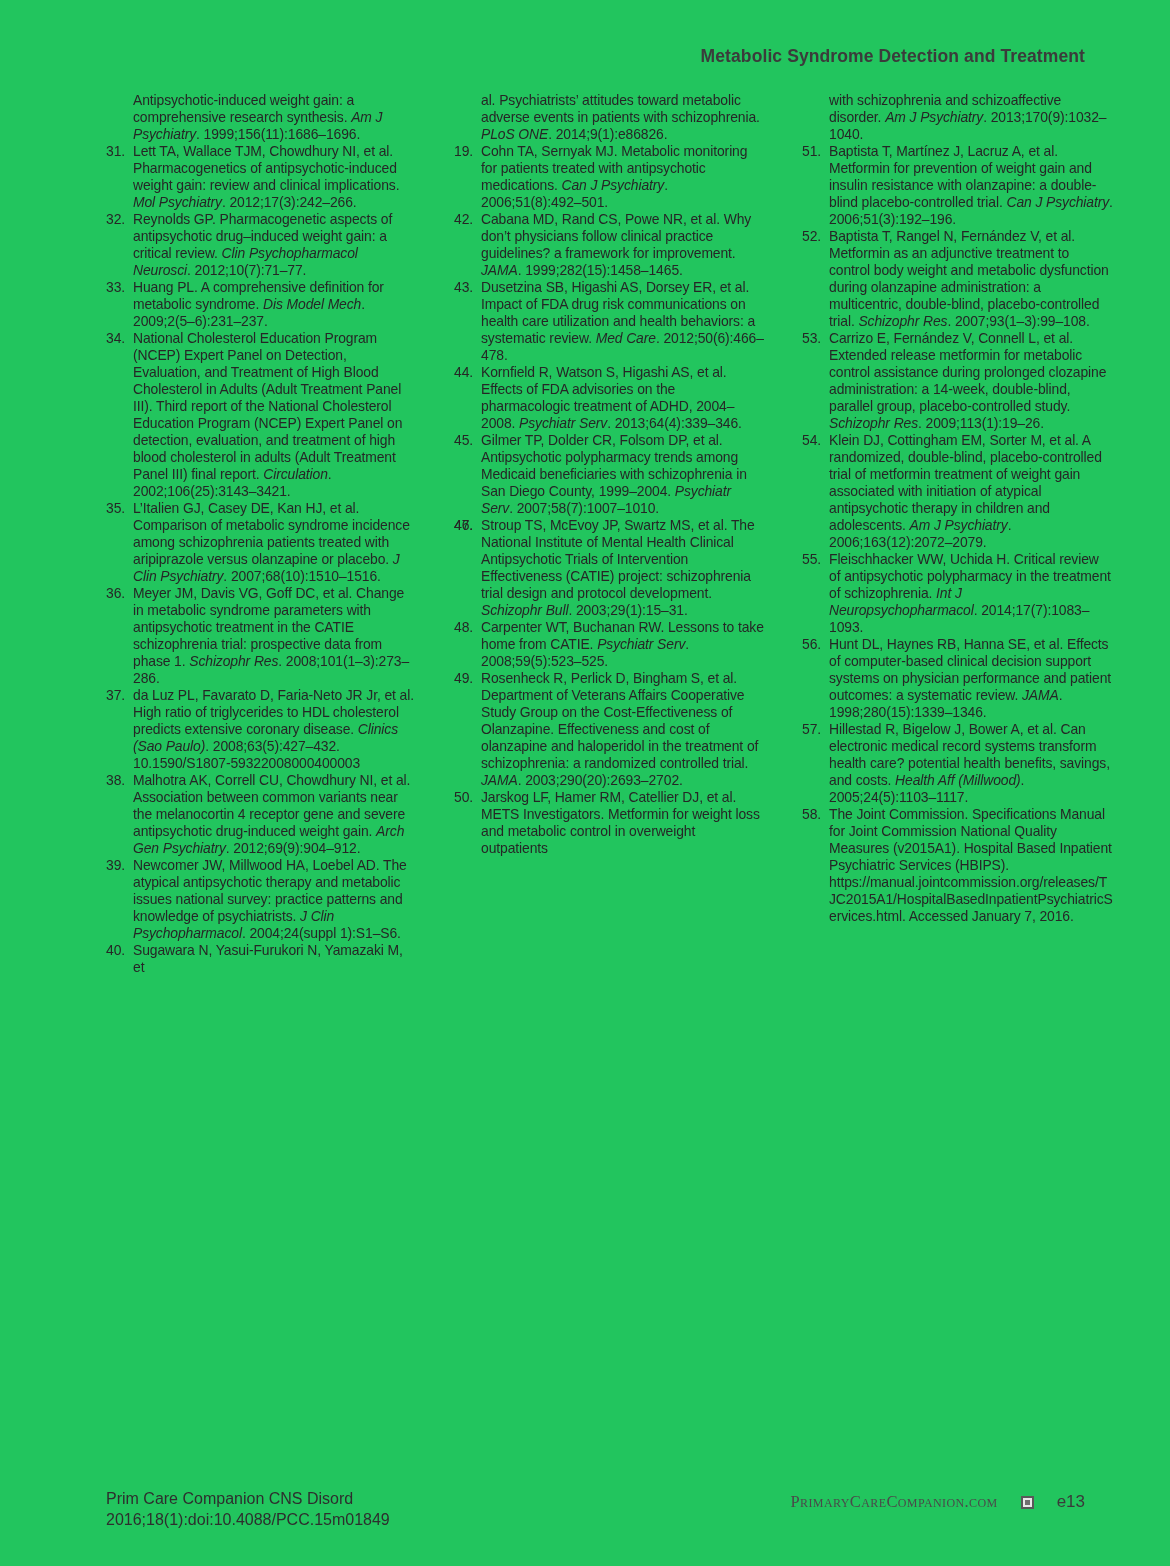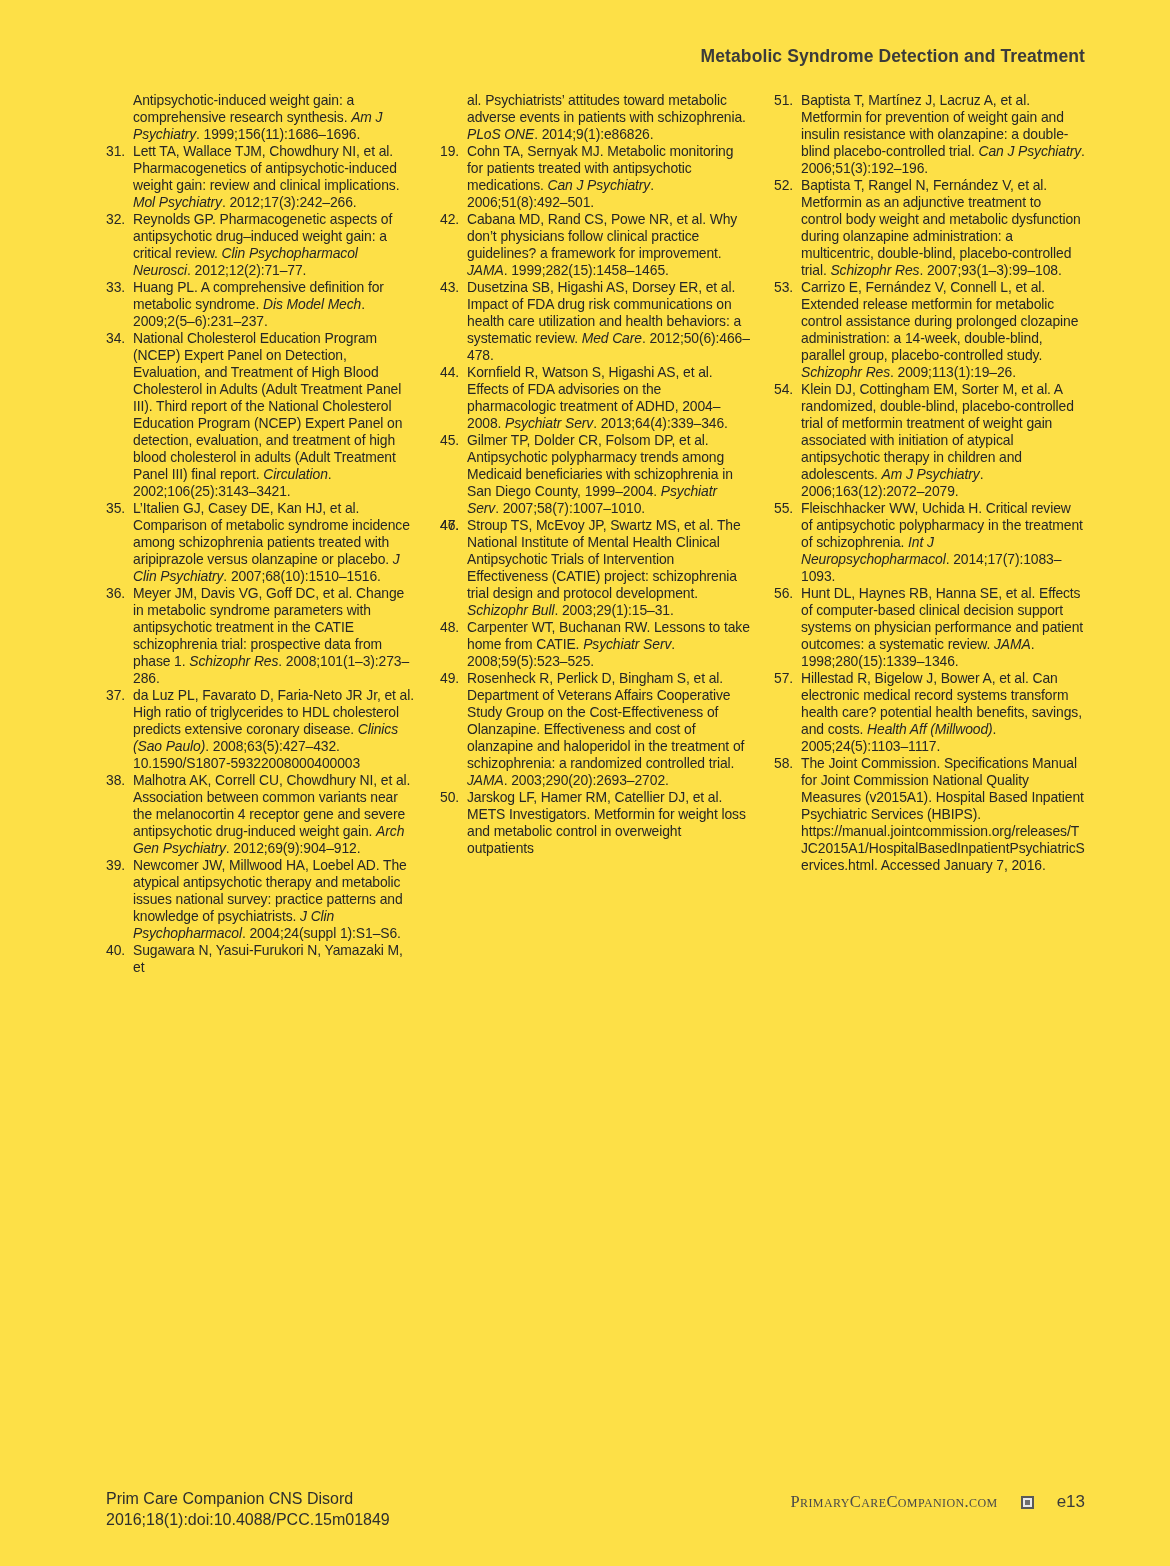--- a/index.html
+++ b/index.html
@@ -3,32 +3,32 @@
 <meta charset="utf-8">
 <style>
   * { margin: 0; padding: 0; box-sizing: border-box; }
   html, body { background: #ffffff; }
   body {
     width: 1170px; height: 1566px;
     position: relative;
     font-family: "Liberation Sans", sans-serif;
     color: #262626;
   }
-  .page { position: absolute; inset: 0; background: #fde047; overflow: hidden; }
+  .page { position: absolute; inset: 0; background: #22c55e; overflow: hidden; }
 
   .running-head {
     position: absolute; top: 46px; left: 106px; right: 85px;
     text-align: right;
     font-size: 17.5px; font-weight: 600; color: #3b3b3b;
     letter-spacing: 0.1px;
   }
 
   .refs-wrap {
     position: absolute; top: 92px; left: 106px;
-    display: flex; gap: 23px;
+    display: flex; gap: 37px;
   }
   .col {
     width: 311px;
     font-size: 13.9px; line-height: 17px;
     letter-spacing: -0.1px;
     text-align: left;
   }
   .ref { position: relative; padding-left: 27px; overflow-wrap: break-word; }
   .ref-num { position: absolute; left: 0; top: 0; }
   .ref i { font-style: italic; }
@@ -59,21 +59,21 @@
 <body>
 
 <div class="page">
 
   <div class="running-head">Metabolic Syndrome Detection and Treatment</div>
 
   <div class="refs-wrap">
     <div class="col">
         <div class="ref"><span class="ref-num"></span><span class="ref-text"><span>Antipsychotic-induced weight gain: a comprehensive research synthesis. </span><i>Am J Psychiatry</i><span>. 1999;156(11):1686–1696.</span></span></div>
         <div class="ref"><span class="ref-num">31.</span><span class="ref-text"><span>Lett TA, Wallace TJM, Chowdhury NI, et al. Pharmacogenetics of antipsychotic-induced weight gain: review and clinical implications. </span><i>Mol Psychiatry</i><span>. 2012;17(3):242–266.</span></span></div>
-        <div class="ref"><span class="ref-num">32.</span><span class="ref-text"><span>Reynolds GP. Pharmacogenetic aspects of antipsychotic drug–induced weight gain: a critical review. </span><i>Clin Psychopharmacol Neurosci</i><span>. 2012;12(2):71–77.</span></span></div>
+        <div class="ref"><span class="ref-num">32.</span><span class="ref-text"><span>Reynolds GP. Pharmacogenetic aspects of antipsychotic drug–induced weight gain: a critical review. </span><i>Clin Psychopharmacol Neurosci</i><span>. 2012;10(7):71–77.</span></span></div>
         <div class="ref"><span class="ref-num">33.</span><span class="ref-text"><span>Huang PL. A comprehensive definition for metabolic syndrome. </span><i>Dis Model Mech</i><span>. 2009;2(5–6):231–237.</span></span></div>
         <div class="ref"><span class="ref-num">34.</span><span class="ref-text"><span>National Cholesterol Education Program (NCEP) Expert Panel on Detection, Evaluation, and Treatment of High Blood Cholesterol in Adults (Adult Treatment Panel III). Third report of the National Cholesterol Education Program (NCEP) Expert Panel on detection, evaluation, and treatment of high blood cholesterol in adults (Adult Treatment Panel III) final report. </span><i>Circulation</i><span>. 2002;106(25):3143–3421.</span></span></div>
         <div class="ref"><span class="ref-num">35.</span><span class="ref-text"><span>L’Italien GJ, Casey DE, Kan HJ, et al. Comparison of metabolic syndrome incidence among schizophrenia patients treated with aripiprazole versus olanzapine or placebo. </span><i>J Clin Psychiatry</i><span>. 2007;68(10):1510–1516.</span></span></div>
         <div class="ref"><span class="ref-num">36.</span><span class="ref-text"><span>Meyer JM, Davis VG, Goff DC, et al. Change in metabolic syndrome parameters with antipsychotic treatment in the CATIE schizophrenia trial: prospective data from phase 1. </span><i>Schizophr Res</i><span>. 2008;101(1–3):273–286.</span></span></div>
         <div class="ref"><span class="ref-num">37.</span><span class="ref-text"><span>da Luz PL, Favarato D, Faria-Neto JR Jr, et al. High ratio of triglycerides to HDL cholesterol predicts extensive coronary disease. </span><i>Clinics (Sao Paulo)</i><span>. 2008;63(5):427–432. 10.1590/S1807-59322008000400003</span></span></div>
         <div class="ref"><span class="ref-num">38.</span><span class="ref-text"><span>Malhotra AK, Correll CU, Chowdhury NI, et al. Association between common variants near the melanocortin 4 receptor gene and severe antipsychotic drug-induced weight gain. </span><i>Arch Gen Psychiatry</i><span>. 2012;69(9):904–912.</span></span></div>
         <div class="ref"><span class="ref-num">39.</span><span class="ref-text"><span>Newcomer JW, Millwood HA, Loebel AD. The atypical antipsychotic therapy and metabolic issues national survey: practice patterns and knowledge of psychiatrists. </span><i>J Clin Psychopharmacol</i><span>. 2004;24(suppl 1):S1–S6.</span></span></div>
         <div class="ref"><span class="ref-num">40.</span><span class="ref-text"><span>Sugawara N, Yasui-Furukori N, Yamazaki M, et</span></span></div>
       </div>
     <div class="col">
@@ -83,20 +83,21 @@
         <div class="ref"><span class="ref-num">43.</span><span class="ref-text"><span>Dusetzina SB, Higashi AS, Dorsey ER, et al. Impact of FDA drug risk communications on health care utilization and health behaviors: a systematic review. </span><i>Med Care</i><span>. 2012;50(6):466–478.</span></span></div>
         <div class="ref"><span class="ref-num">44.</span><span class="ref-text"><span>Kornfield R, Watson S, Higashi AS, et al. Effects of FDA advisories on the pharmacologic treatment of ADHD, 2004–2008. </span><i>Psychiatr Serv</i><span>. 2013;64(4):339–346.</span></span></div>
         <div class="ref"><span class="ref-num">45.</span><span class="ref-text"><span>Gilmer TP, Dolder CR, Folsom DP, et al. Antipsychotic polypharmacy trends among Medicaid beneficiaries with schizophrenia in San Diego County, 1999–2004. </span><i>Psychiatr Serv</i><span>. 2007;58(7):1007–1010.</span></span></div>
         <div class="ref"><span class="ref-num">46.</span></div>
         <div class="ref"><span class="ref-num">47.</span><span class="ref-text"><span>Stroup TS, McEvoy JP, Swartz MS, et al. The National Institute of Mental Health Clinical Antipsychotic Trials of Intervention Effectiveness (CATIE) project: schizophrenia trial design and protocol development. </span><i>Schizophr Bull</i><span>. 2003;29(1):15–31.</span></span></div>
         <div class="ref"><span class="ref-num">48.</span><span class="ref-text"><span>Carpenter WT, Buchanan RW. Lessons to take home from CATIE. </span><i>Psychiatr Serv</i><span>. 2008;59(5):523–525.</span></span></div>
         <div class="ref"><span class="ref-num">49.</span><span class="ref-text"><span>Rosenheck R, Perlick D, Bingham S, et al. Department of Veterans Affairs Cooperative Study Group on the Cost-Effectiveness of Olanzapine. Effectiveness and cost of olanzapine and haloperidol in the treatment of schizophrenia: a randomized controlled trial. </span><i>JAMA</i><span>. 2003;290(20):2693–2702.</span></span></div>
         <div class="ref"><span class="ref-num">50.</span><span class="ref-text"><span>Jarskog LF, Hamer RM, Catellier DJ, et al. METS Investigators. Metformin for weight loss and metabolic control in overweight outpatients</span></span></div>
       </div>
     <div class="col">
+        <div class="ref"><span class="ref-num"></span><span class="ref-text"><span>with schizophrenia and schizoaffective disorder. </span><i>Am J Psychiatry</i><span>. 2013;170(9):1032–1040.</span></span></div>
         <div class="ref"><span class="ref-num">51.</span><span class="ref-text"><span>Baptista T, Martínez J, Lacruz A, et al. Metformin for prevention of weight gain and insulin resistance with olanzapine: a double-blind placebo-controlled trial. </span><i>Can J Psychiatry</i><span>. 2006;51(3):192–196.</span></span></div>
         <div class="ref"><span class="ref-num">52.</span><span class="ref-text"><span>Baptista T, Rangel N, Fernández V, et al. Metformin as an adjunctive treatment to control body weight and metabolic dysfunction during olanzapine administration: a multicentric, double-blind, placebo-controlled trial. </span><i>Schizophr Res</i><span>. 2007;93(1–3):99–108.</span></span></div>
         <div class="ref"><span class="ref-num">53.</span><span class="ref-text"><span>Carrizo E, Fernández V, Connell L, et al. Extended release metformin for metabolic control assistance during prolonged clozapine administration: a 14-week, double-blind, parallel group, placebo-controlled study. </span><i>Schizophr Res</i><span>. 2009;113(1):19–26.</span></span></div>
         <div class="ref"><span class="ref-num">54.</span><span class="ref-text"><span>Klein DJ, Cottingham EM, Sorter M, et al. A randomized, double-blind, placebo-controlled trial of metformin treatment of weight gain associated with initiation of atypical antipsychotic therapy in children and adolescents. </span><i>Am J Psychiatry</i><span>. 2006;163(12):2072–2079.</span></span></div>
         <div class="ref"><span class="ref-num">55.</span><span class="ref-text"><span>Fleischhacker WW, Uchida H. Critical review of antipsychotic polypharmacy in the treatment of schizophrenia. </span><i>Int J Neuropsychopharmacol</i><span>. 2014;17(7):1083–1093.</span></span></div>
         <div class="ref"><span class="ref-num">56.</span><span class="ref-text"><span>Hunt DL, Haynes RB, Hanna SE, et al. Effects of computer-based clinical decision support systems on physician performance and patient outcomes: a systematic review. </span><i>JAMA</i><span>. 1998;280(15):1339–1346.</span></span></div>
         <div class="ref"><span class="ref-num">57.</span><span class="ref-text"><span>Hillestad R, Bigelow J, Bower A, et al. Can electronic medical record systems transform health care? potential health benefits, savings, and costs. </span><i>Health Aff (Millwood)</i><span>. 2005;24(5):1103–1117.</span></span></div>
         <div class="ref"><span class="ref-num">58.</span><span class="ref-text"><span>The Joint Commission. Specifications Manual for Joint Commission National Quality Measures (v2015A1). Hospital Based Inpatient Psychiatric Services (HBIPS). https://manual.jointcommission.org/releases/TJC2015A1/HospitalBasedInpatientPsychiatricServices.html. Accessed January 7, 2016.</span></span></div>
       </div>
   </div>

